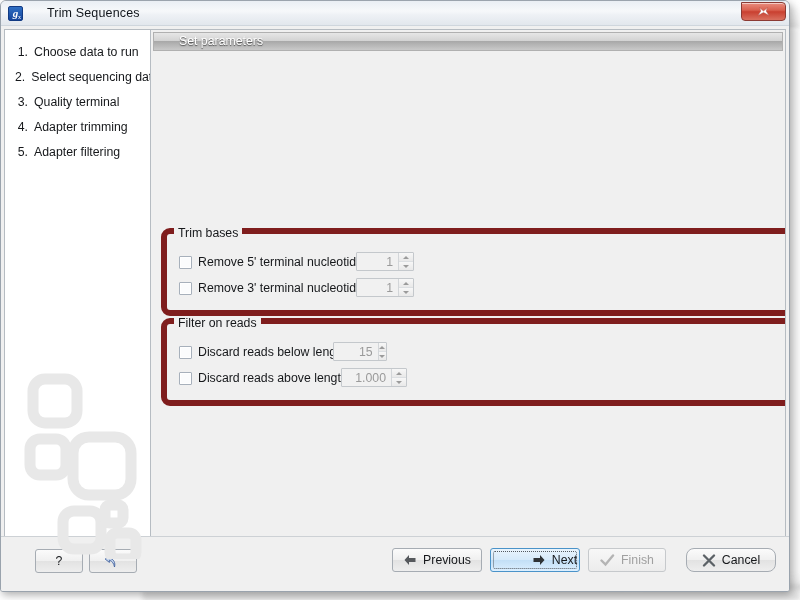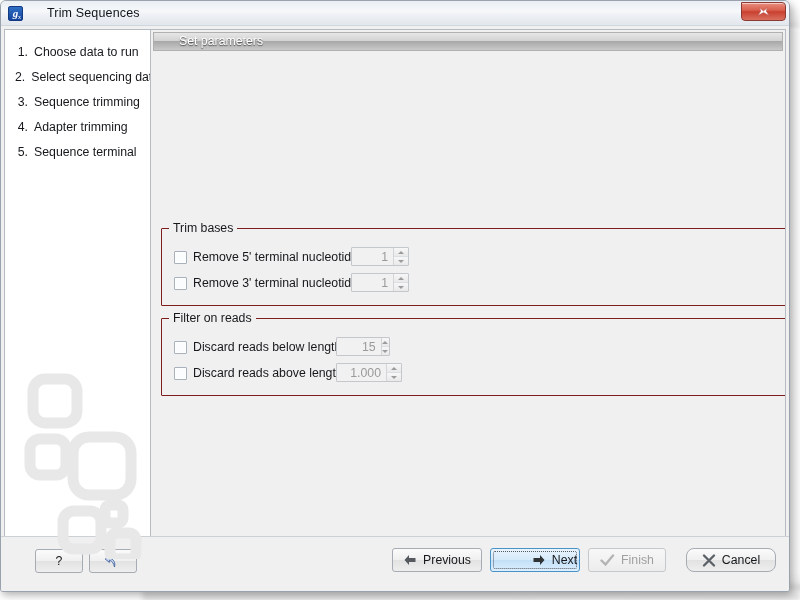--- a/index.html
+++ b/index.html
@@ -108,21 +108,21 @@
     background:linear-gradient(to bottom,#0c8fa6 0%,#0e7fb4 45%,#0a72bd 55%,#0a84d4 100%);
     border-right:1px solid #9d9d9d;
   }
   #section-title{
     padding-left:7px;line-height:17px;font-size:12.3px;color:#ffffff;
     text-shadow:0 1px 1px rgba(60,60,60,.85);
   }
   #panel-body{flex:1;position:relative;background:#f0f0f0;}
 
   
-  .groupbox{position:absolute;border:1px solid #7f1d1d;background:#f0f0f0;border-radius:1px;}
+  .groupbox{position:absolute;border:6px solid #7f1d1d;background:#f0f0f0;border-radius:9px;}
   .group-legend{
     position:absolute;top:-8px;left:7px;background:#f0f0f0;padding:0 4px;
     font-size:12.3px;color:#16181b;
   }
   .opt-row{position:absolute;display:flex;align-items:center;height:18px;}
   .chk{
     width:13px;height:13px;box-sizing:border-box;
     border:1px solid #a7b0bb;background:#fbfcfd;border-radius:1px;
     box-shadow:inset 0 0 0 1px #ffffff;margin-right:6px;cursor:pointer;
   }
@@ -227,29 +227,29 @@
         <li>
           <span class="step-num">1.</span>
           <span>Choose data to run</span>
         </li>
         <li>
           <span class="step-num">2.</span>
           <span>Select sequencing data</span>
         </li>
         <li>
           <span class="step-num">3.</span>
-          <span>Sequence trimming</span>
+          <span>Quality terminal</span>
         </li>
         <li>
           <span class="step-num">4.</span>
           <span>Adapter trimming</span>
         </li>
         <li>
           <span class="step-num">5.</span>
-          <span>Sequence terminal</span>
+          <span>Adapter filtering</span>
         </li>
       </ul>
 
       <svg id="watermark" viewBox="0 0 146 200">
         <g fill="none" stroke="#e8e8e8" stroke-width="11">
           <rect x="28" y="14" width="44" height="44" rx="12"></rect>
           <rect x="25" y="74" width="36" height="36" rx="10"></rect>
           <rect x="68" y="72" width="58" height="58" rx="16"></rect>
           <rect x="58" y="146" width="38" height="38" rx="11"></rect>
           <rect x="100" y="140" width="18" height="18" rx="5"></rect>
@@ -302,21 +302,21 @@
           </div>
         </div>
 
         <div class="groupbox" style="left:10px;top:267px;width:623px;height:76px;">
           <span class="group-legend">Filter on reads</span>
 
           <div class="opt-row" style="left:12px;top:19px;">
             <span class="chk"></span>
             <span class="opt-label">Discard reads below length</span>
           </div>
-          <div class="spinner" style="left:174px;top:18px;width:54px;padding-left:25px;">
+          <div class="spinner" style="left:166px;top:18px;width:54px;padding-left:25px;">
             <span class="spin-val">15</span>
             <span class="spin-btns">
               <span class="spin-b">
                   <i class="tri up"></i>
                 </span>
               <span class="spin-b down">
                   <i class="tri dn"></i>
                 </span>
             </span>
           </div>

